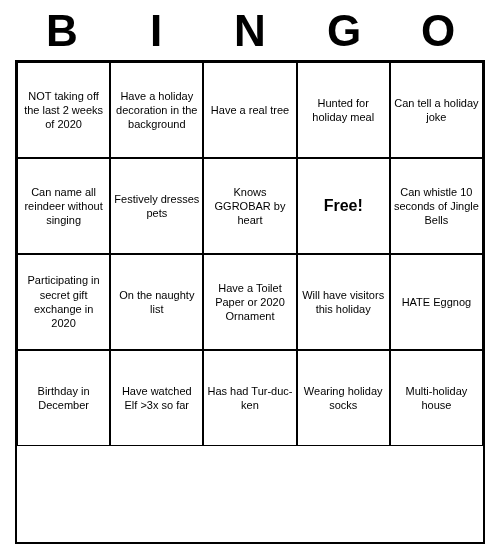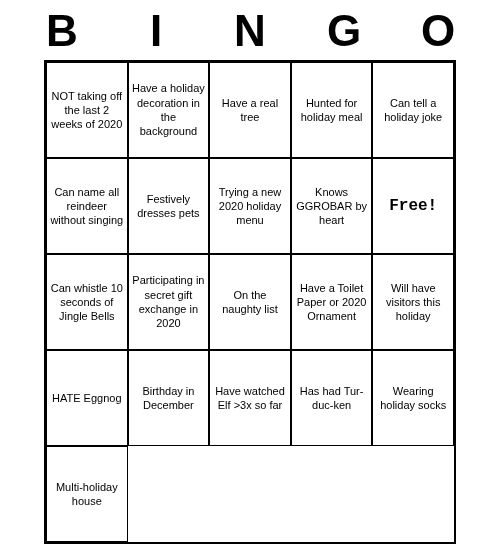--- a/index.html
+++ b/index.html
@@ -24,40 +24,39 @@
       font-size: 44px;
       font-weight: bold;
       color: #000;
       width: 80px;
       text-align: center;
     }
     #bingo-grid {
       display: grid;
       grid-template-columns: repeat(5, 1fr);
       grid-template-rows: repeat(5, 1fr);
-      width: 412px;
+      width: 470px;
       height: 490px;
       border: 2px solid #000;
     }
     .bingo-cell {
       border: 1px solid #000;
       display: flex;
       align-items: center;
       justify-content: center;
       text-align: center;
       padding: 3px;
       font-size: 11px;
       line-height: 1.3;
       color: #000;
       background: #fff;
     }
     .bingo-cell.free {
       font-size: 16px;
       font-weight: bold;
-      font-family: Liberation Mono, monospace;
     }
     .bingo-cell span {
       display: block;
     }
   </style>
 </head>
 <body>
 
 <div id="bingo-header">
 <div class="bingo-letter">B</div>
@@ -81,23 +80,20 @@
       <span>Hunted for holiday meal</span>
     </div>
     <div class="bingo-cell">
       <span>Can tell a holiday joke</span>
     </div>
     <div class="bingo-cell">
       <span>Can name all reindeer without singing</span>
     </div>
     <div class="bingo-cell">
       <span>Festively dresses pets</span>
-    </div>
-    <div class="bingo-cell">
-      <span>Trying a new 2020 holiday menu</span>
     </div>
     <div class="bingo-cell">
       <span>Knows GGROBAR by heart</span>
     </div>
     <div class="bingo-cell free">
       <span>Free!</span>
     </div>
     <div class="bingo-cell">
       <span>Can whistle 10 seconds of Jingle Bells</span>
     </div>

